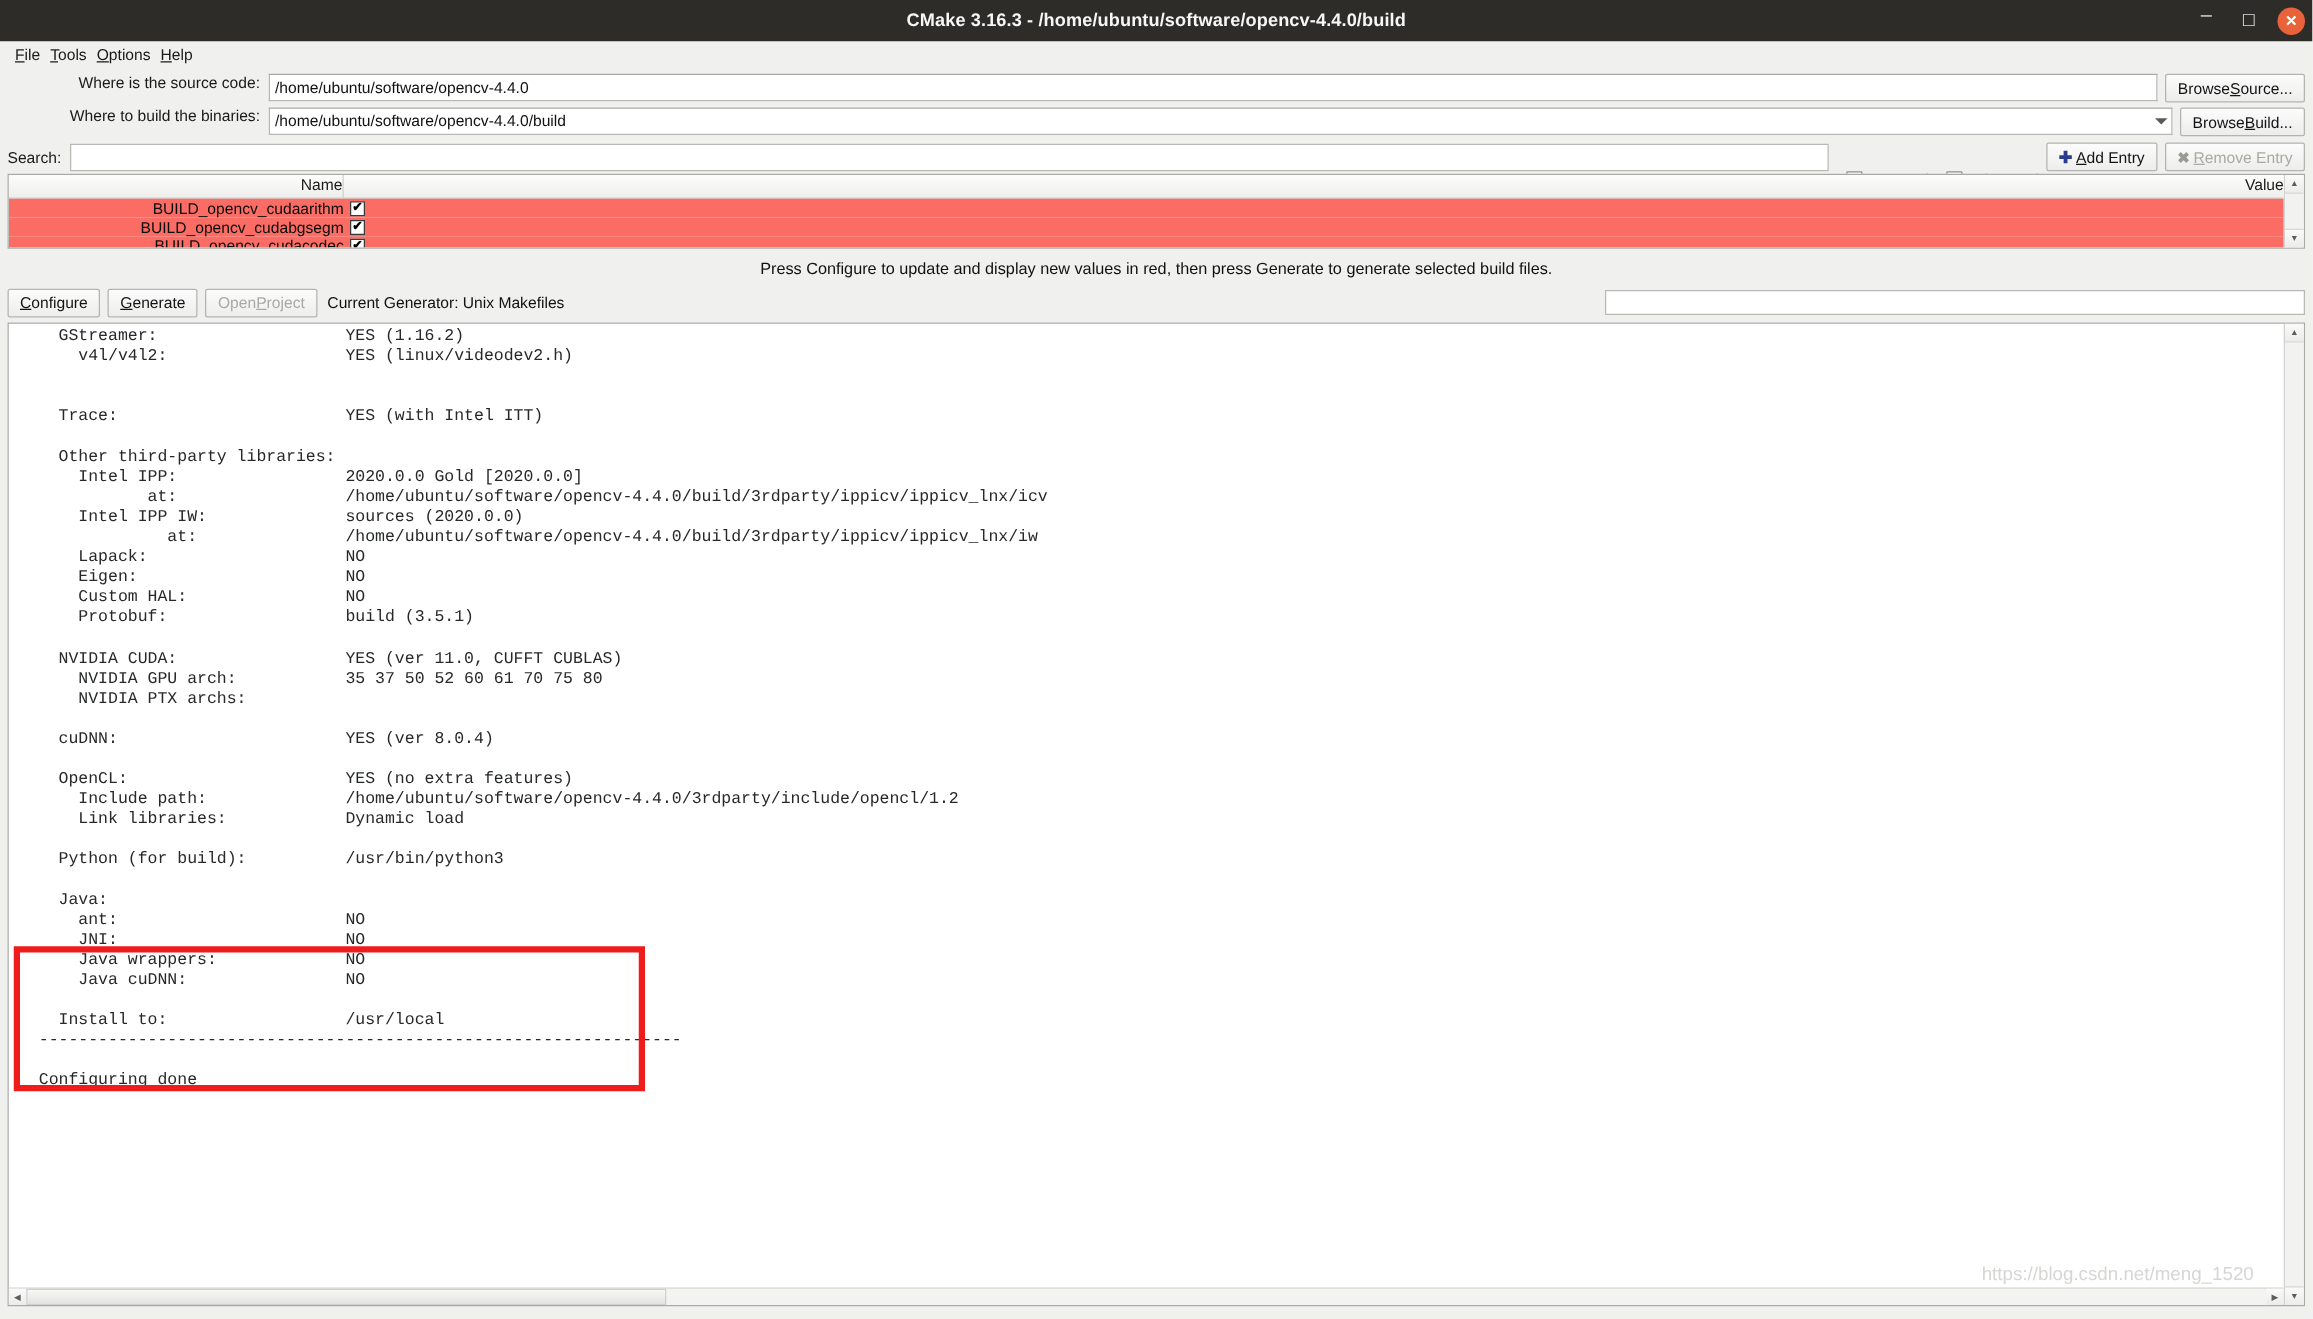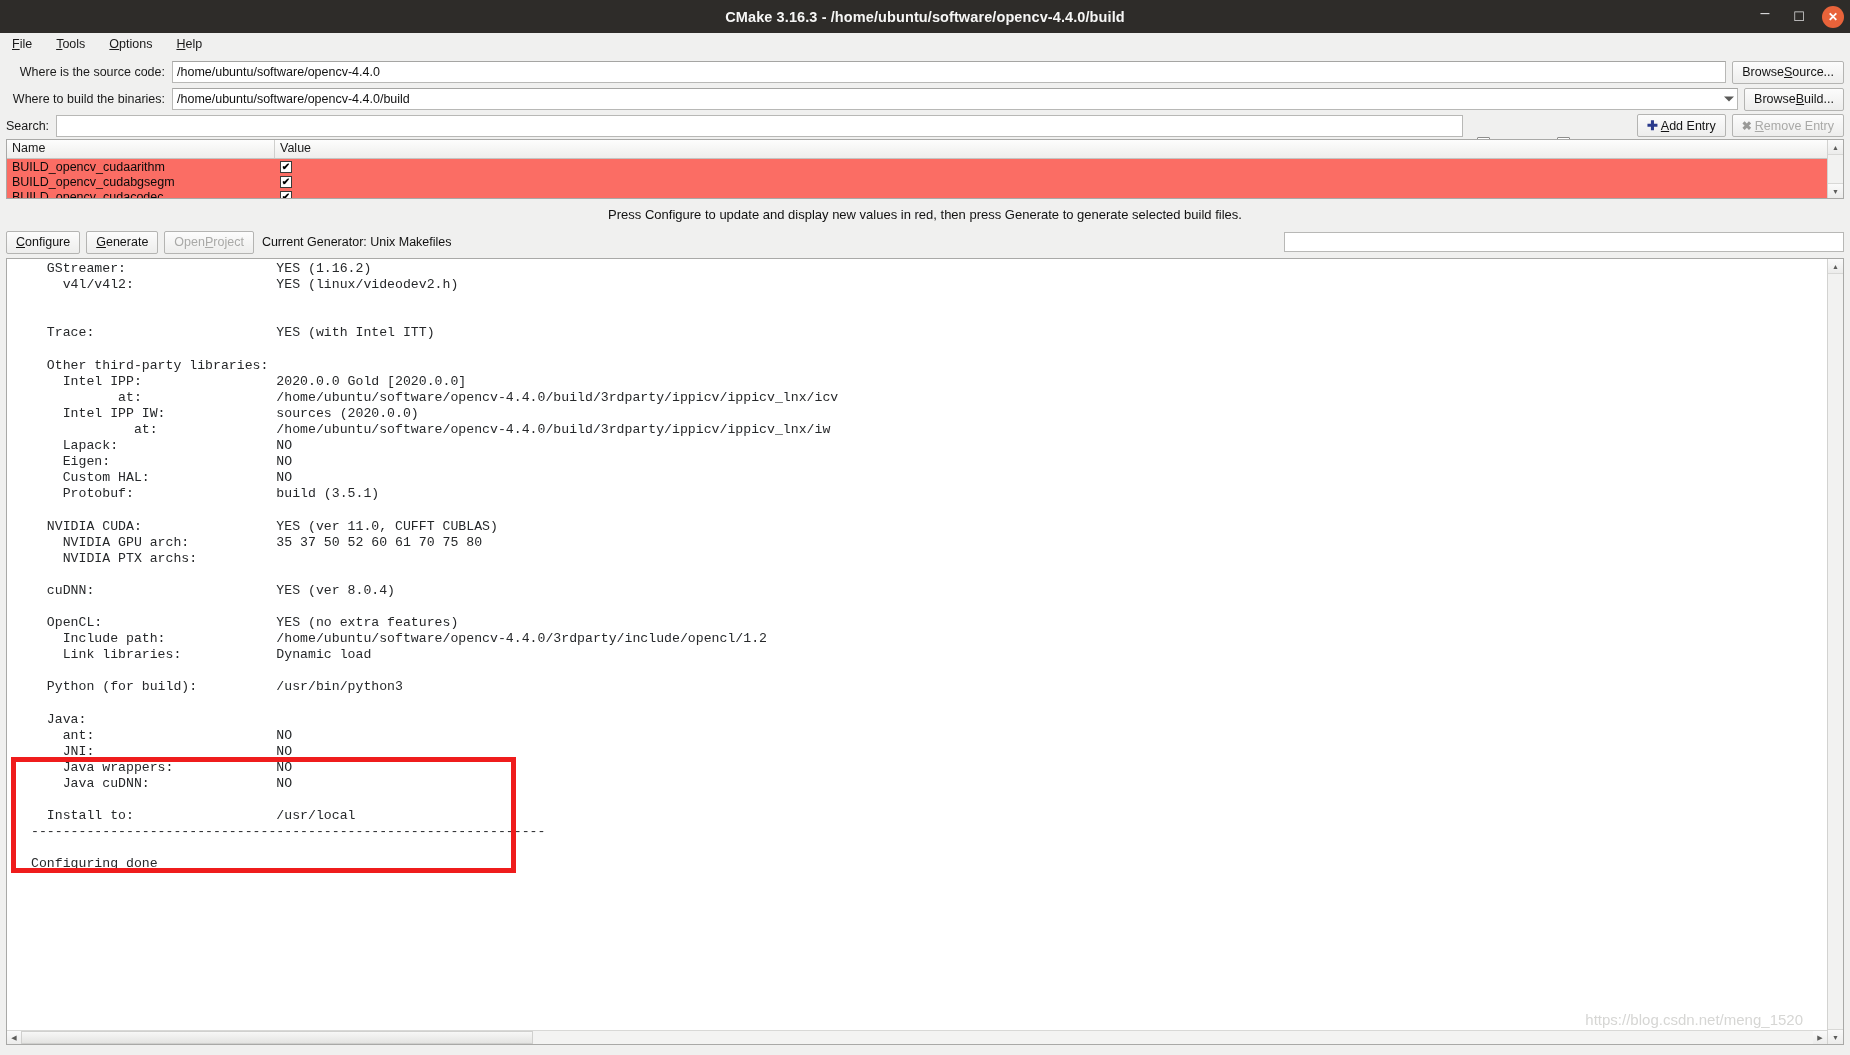--- a/index.html
+++ b/index.html
@@ -50,37 +50,37 @@
   .win-btn.close {
     background: #e8633a; color: #fff; font-size: 12px; font-weight: bold;
   }
 
   
   .menubar {
     height: 22px;
     background: #f0f0ef;
     display: flex; align-items: center;
     padding-left: 8px;
-    gap: 16px;
     font-size: 12.5px;
     color: #1a1a1a;
     flex: 0 0 22px;
   }
   .menu-item { padding: 1px 4px; cursor: default; }
   .menu-item u { text-decoration: underline; }
 
   
   .paths {
     padding: 4px 6px 0 6px;
     flex: 0 0 auto;
   }
   .path-row {
-    display: flex; align-items: center;
+    display: flex; 
     height: 26px;
     margin-bottom: 1px;
+    margin-left: 43px;
   }
   .path-label {
     font-size: 12.5px; color: #1a1a1a;
     text-align: right;
     padding-right: 7px;
     white-space: nowrap;
   }
   .path-label.src { width: 166px; }
   .path-label.bin { width: 166px; }
   .textfield {
@@ -170,21 +170,21 @@
   .cache-wrap {
     margin: 0 6px;
     border: 1px solid #a9a9a7;
     background: #fff;
     height: 60px;
     display: flex;
     position: relative;
     overflow: hidden;
     flex: 0 0 60px;
   }
-  .cache-inner { flex: 1 1 auto; overflow: hidden; position: relative; }
+  .cache-inner { flex: 1 1 auto; overflow: hidden; position: relative; text-align: right; }
   .cache-head {
     display: flex;
     height: 19px;
     background: linear-gradient(#fdfdfd, #eeeeec);
     border-bottom: 1px solid #c4c4c2;
     font-size: 12.5px;
     color: #1a1a1a;
   }
   .cache-head .col-name { width: 268px; padding: 1px 0 0 5px; border-right: 1px solid #cfcfcd; }
   .cache-head .col-value { flex: 1; padding: 1px 0 0 5px; }

